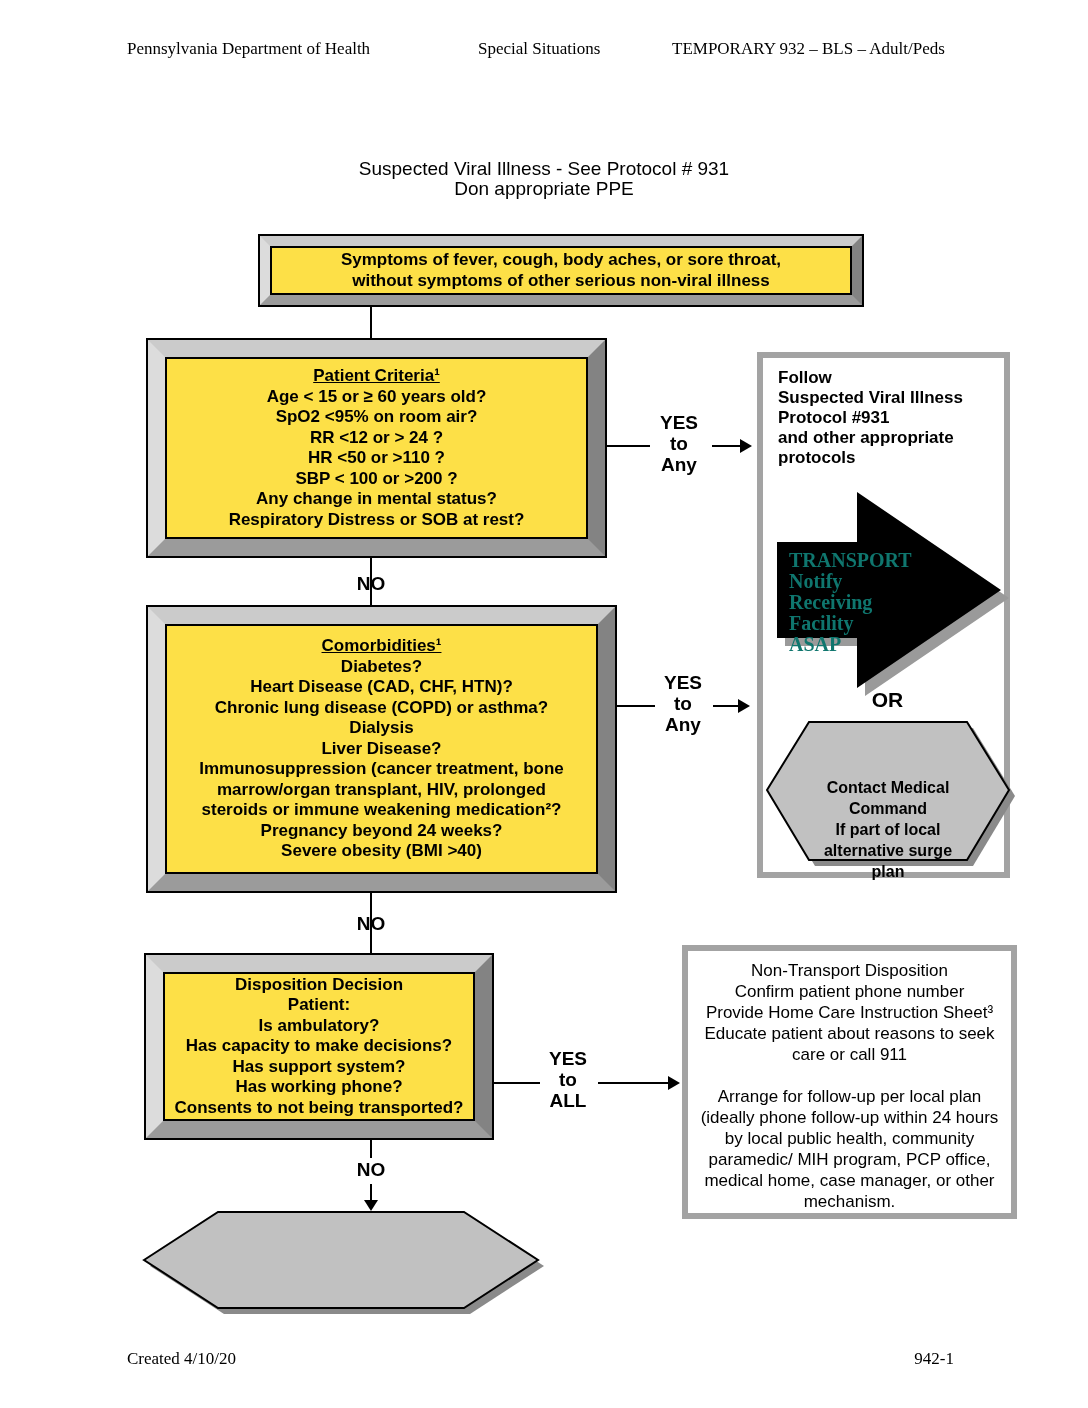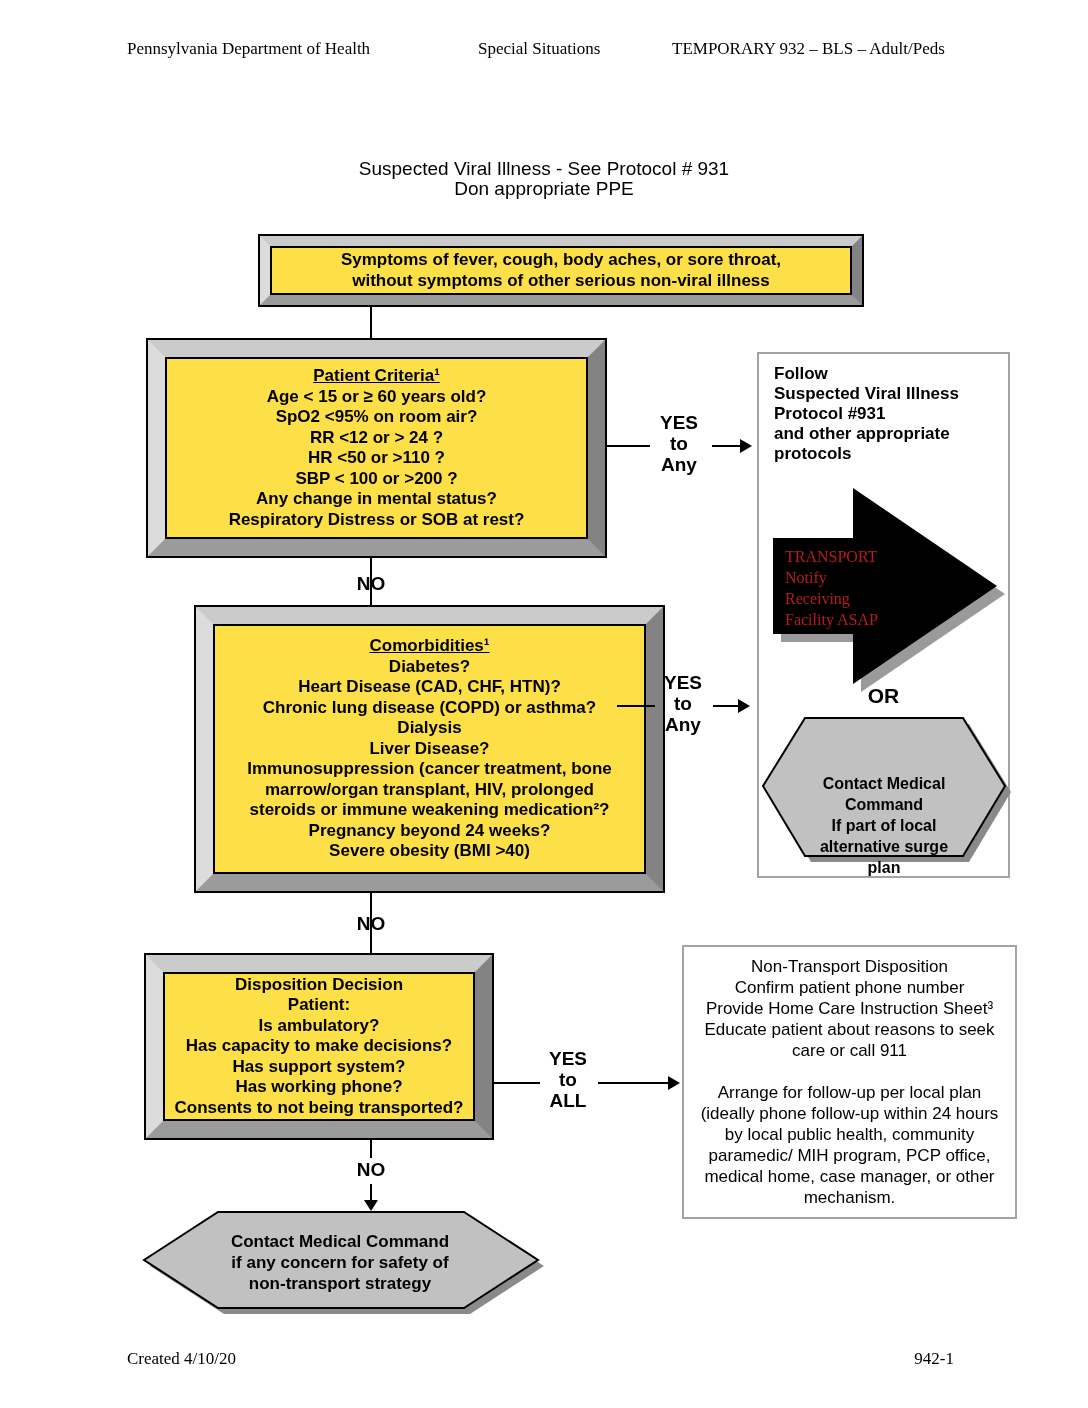--- a/index.html
+++ b/index.html
@@ -17,21 +17,21 @@
   .bevel .frame{box-sizing:border-box;width:100%;height:100%;border-style:solid;
                 border-color:#cbcbcb #838383 #9b9b9b #dcdcdc;}
   .bevel-sm .frame{border-width:10px;}
   .bevel-lg .frame{border-width:17px;}
   .bevel .inner{box-sizing:border-box;width:100%;height:100%;border:2px solid #000;background:#fde047;
                 display:flex;flex-direction:column;align-items:center;justify-content:center;text-align:center;}
   .boxtext{font-weight:700;font-size:17px;line-height:20.5px;white-space:pre-line;}
   .boxhead{font-weight:700;font-size:17px;line-height:20.5px;text-decoration:underline;}
 
   
-  .plainbox{box-sizing:border-box;border:2px solid #a3a3a3;background:#fff;}
+  .plainbox{box-sizing:border-box;border:6px solid #a3a3a3;background:#fff;}
 
   
   .hline{position:absolute;height:2px;background:#000;}
   .vline{position:absolute;width:2px;background:#000;}
   .head-r{position:absolute;width:0;height:0;border-top:7px solid transparent;
           border-bottom:7px solid transparent;border-left:12px solid #000;}
   .head-d{position:absolute;width:0;height:0;border-left:7px solid transparent;
           border-right:7px solid transparent;border-top:11px solid #000;}
 
   .lbl{position:absolute;font-weight:700;font-size:19px;line-height:21px;text-align:center;white-space:pre-line;}
@@ -90,39 +90,39 @@
     <div class="abs pre b" style="left:15px;top:10px;font-size:17px;line-height:20px;">Follow
 Suspected Viral Illness
 Protocol  #931
 and other appropriate
 protocols</div>
 
     <svg class="abs" style="left:6px;top:128px;" width="242" height="216">
       <polygon points="16,64 96,64 96,14 240,112 96,210 96,160 16,160" fill="#9a9a9a"></polygon>
       <polygon points="8,56 88,56 88,6 232,104 88,202 88,152 8,152" fill="#000000"></polygon>
     </svg>
-    <div class="abs pre" style="left:26px;top:192px;width:120px;font-family:'Liberation Serif',serif;font-weight:400;font-size:16px;line-height:21px;color:#b91c1c;">TRANSPORT
+    <div class="abs pre" style="left:26px;top:192px;width:120px;font-family:'Liberation Serif',serif;font-weight:700;font-size:20px;line-height:21px;color:#0f766e;">TRANSPORT
 Notify
 Receiving
 Facility ASAP</div>
 
     <div class="abs ctr b" style="left:0;width:249px;top:330px;font-size:21px;">OR</div>
 
     <svg class="abs" style="left:0px;top:356px;" width="253" height="162">
       <polygon points="10,82 52,14 210,14 252,82 210,152 52,152" fill="#8a8a8a"></polygon>
       <polygon points="4,76 46,8 204,8 246,76 204,146 46,146" fill="#c1c1c1" stroke="#000" stroke-width="2"></polygon>
     </svg>
     <div class="hex-text" style="left:18px;top:388px;width:214px;font-size:16px;line-height:21px;margin-top:31px;">Contact Medical
 Command
 If part of local
 alternative surge
 plan</div>
   </div>
 
-  <div class="abs bevel bevel-lg" style="left:146px;top:605px;width:471px;height:288px;margin-left:48px;">
+  <div class="abs bevel bevel-lg" style="left:146px;top:605px;width:471px;height:288px;">
     <div class="frame">
         <div class="inner">
       <div class="boxhead">Comorbidities¹</div>
       <div class="boxtext">Diabetes?
 Heart Disease (CAD, CHF, HTN)?
 Chronic lung disease (COPD) or asthma?
 Dialysis
 Liver Disease?
 Immunosuppression (cancer treatment, bone
 marrow/organ transplant, HIV, prolonged
@@ -179,20 +179,17 @@
 
   <div class="vline" style="left:370px;top:1140px;height:18px;"></div>
   <div class="lbl" style="left:351px;top:1159px;width:40px;">NO</div>
   <div class="vline" style="left:370px;top:1184px;height:16px;"></div>
   <div class="head-d" style="left:364px;top:1200px;"></div>
 
   <svg class="abs" style="left:140px;top:1208px;" width="406" height="110">
     <polygon points="10,58 84,10 330,10 404,58 330,106 84,106" fill="#8a8a8a"></polygon>
     <polygon points="4,52 78,4 324,4 398,52 324,100 78,100" fill="#c1c1c1" stroke="#000" stroke-width="2"></polygon>
   </svg>
-  <div class="hex-text" style="left:160px;top:1231px;width:360px;font-size:17px;line-height:21px;">Contact Medical Command
-if any concern for safety of
-non-transport strategy</div>
 
   <div class="abs serif" style="left:127px;top:1349px;">Created 4/10/20</div>
   <div class="abs serif" style="right:134px;top:1349px;">942-1</div>
 
 </div>
 
 </body></html>

